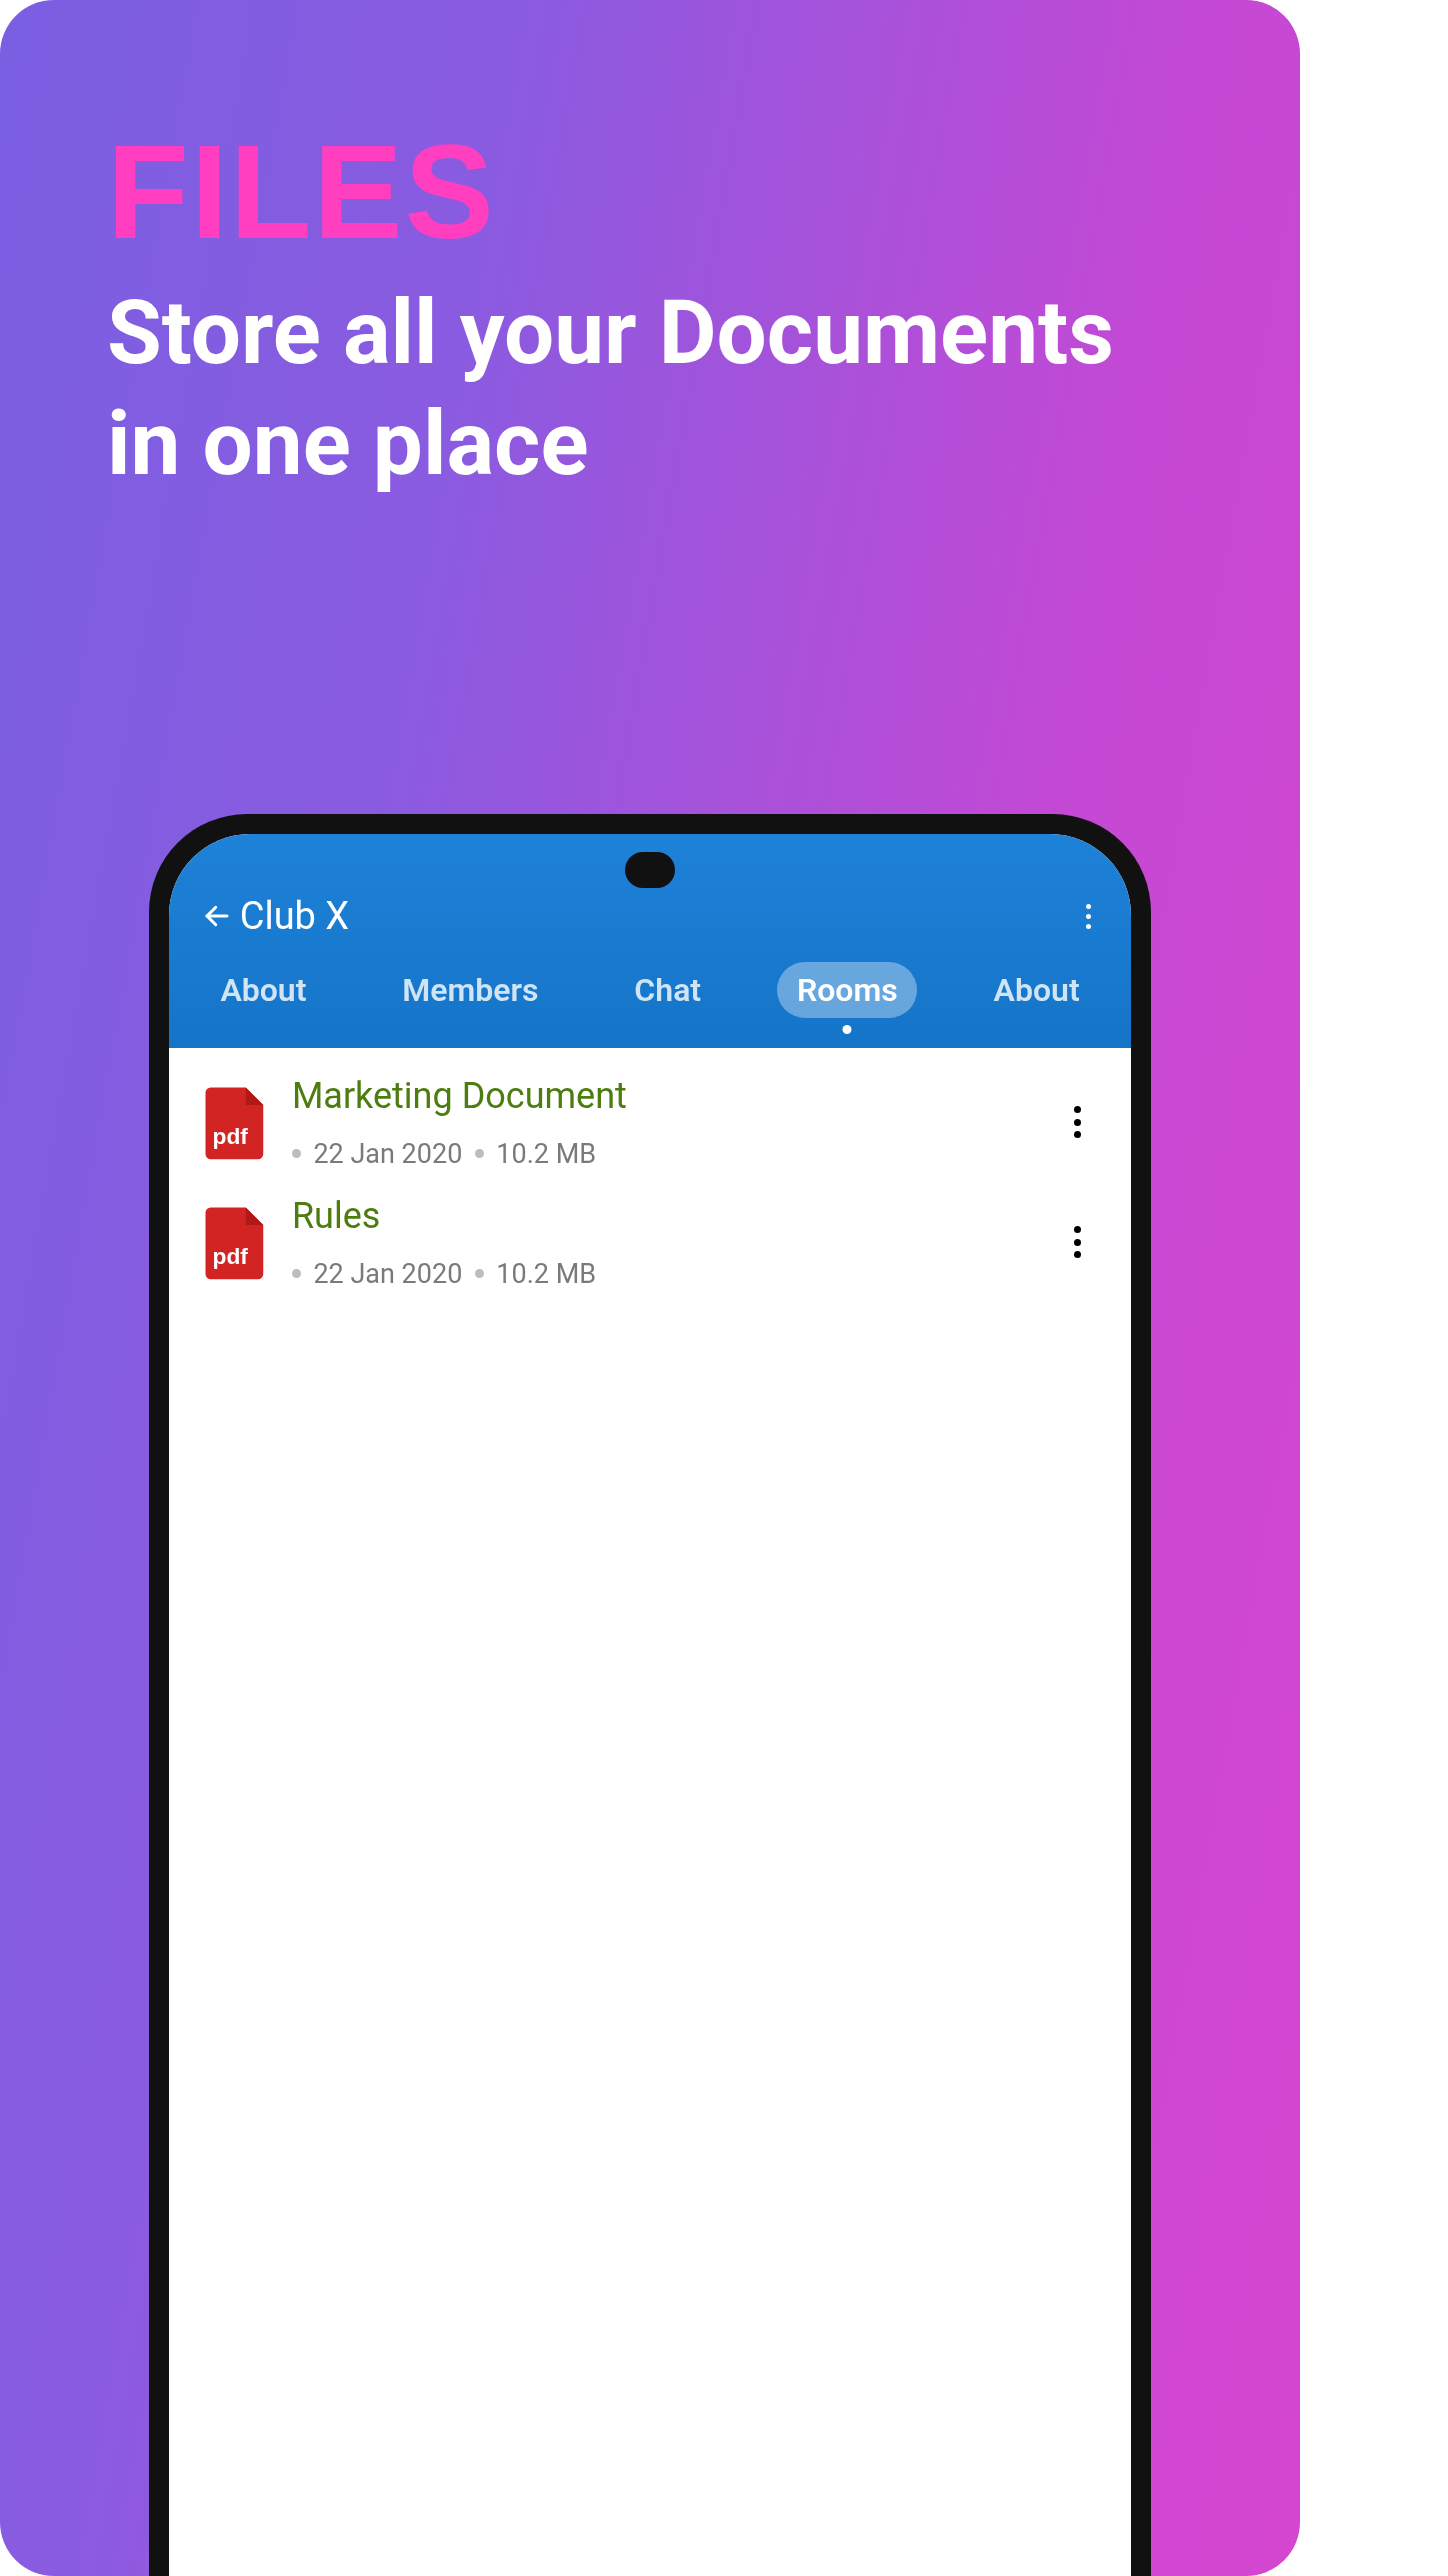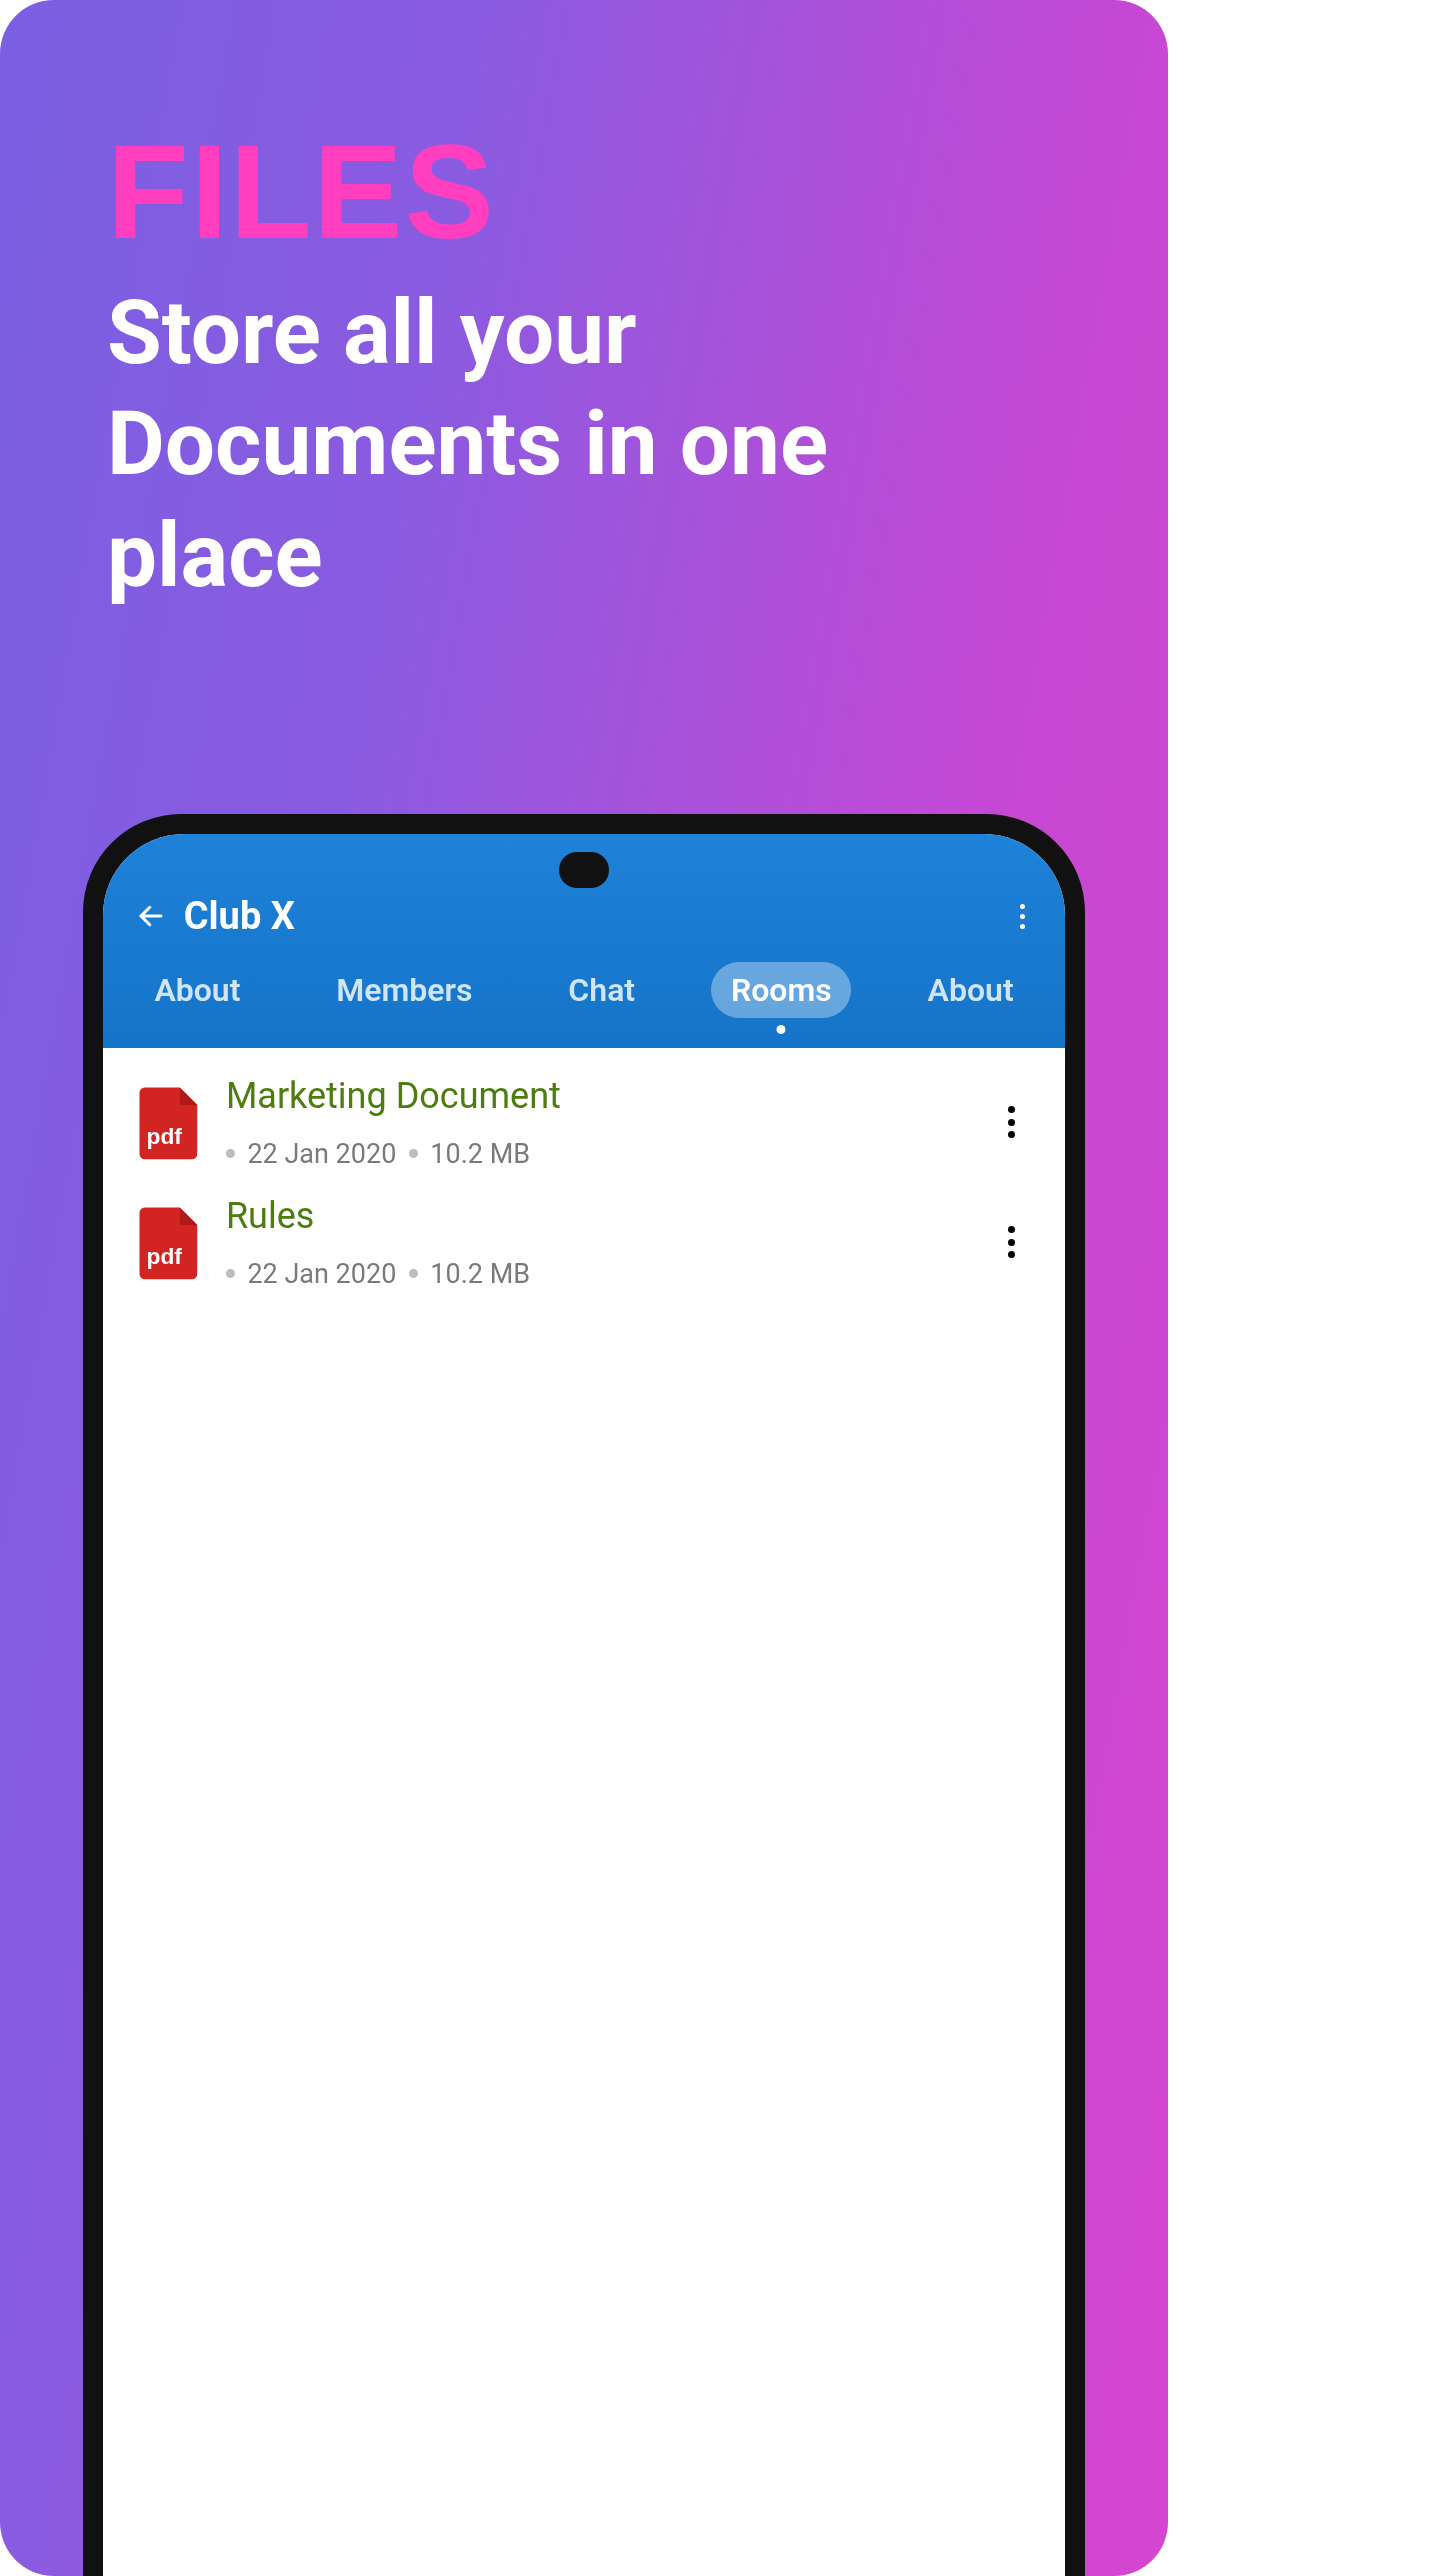--- a/index.html
+++ b/index.html
@@ -2,21 +2,21 @@
 <html style="font-size:14.3px"><head>
 <meta charset="utf-8">
 <style>
   * { box-sizing: border-box; margin: 0; padding: 0; }
   html, body { width: 100%; height: 100%; }
   body {
     font-family: -apple-system, BlinkMacSystemFont, "Segoe UI", Roboto, "Helvetica Neue", Arial, sans-serif;
     background: #fff;
   }
   .promo-card {
-    width: 1168px;
+    width: 1300px;
     height: 2576px;
     background: linear-gradient(100deg, #7a5fe2 0%, #8a5be0 30%, #c548d4 70%, #d546d0 100%);
     border-radius: 54px;
     position: relative;
     overflow: hidden;
   }
   .promo-text {
     position: absolute;
     top: 125px;
     left: 107px;
@@ -82,22 +82,22 @@
     padding: 10.7px 27px 14.3px 27px;
   }
   .back-btn {
     width: 43px; height: 43px;
     display: flex; align-items: center; justify-content: center;
     color: #fff;
     cursor: pointer;
   }
   .club-title {
     font-size: 38px;
-    font-weight: 700;
-    margin-left: 11px;
+    font-weight: 400;
+    margin-left: 1px;
     flex: 0 0 auto;
   }
   .header-spacer { flex: 1 1 auto; }
   .more-btn {
     width: 32px; height: 43px;
     display: flex; align-items: center; justify-content: center;
     cursor: pointer;
   }
   
   .tabs-row {

